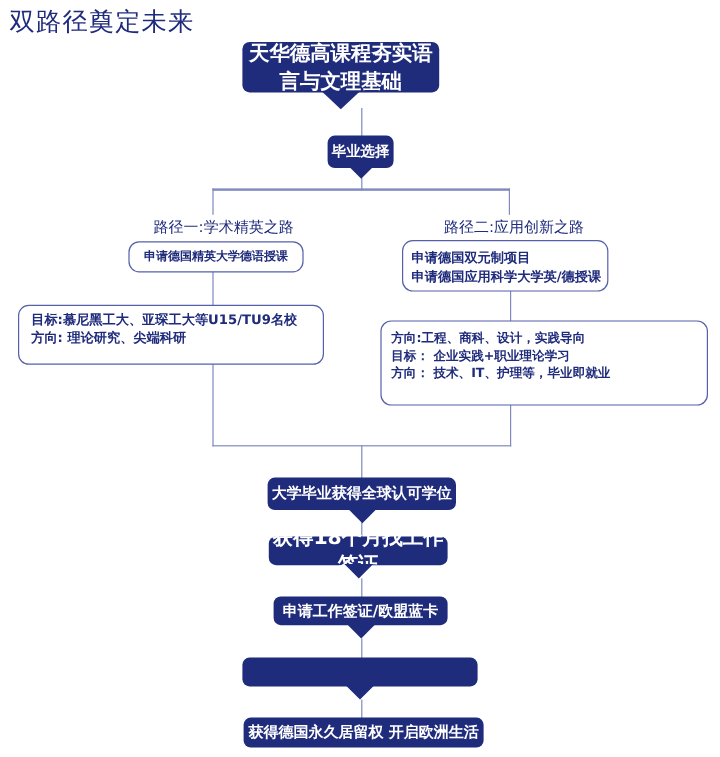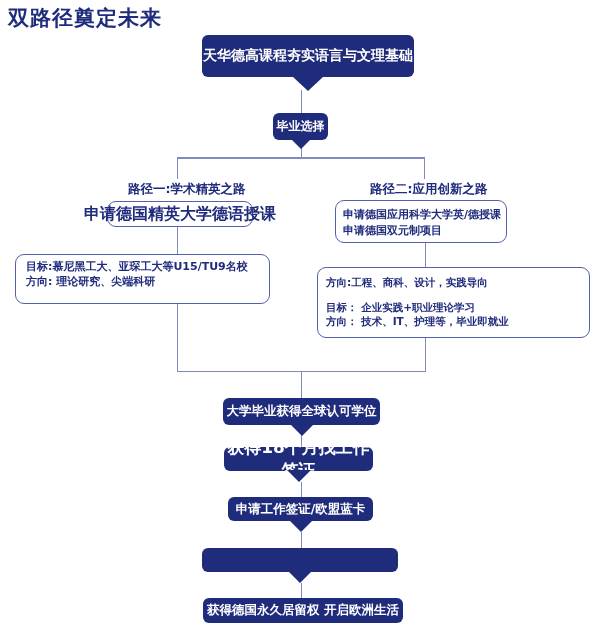--- a/index.html
+++ b/index.html
@@ -3,21 +3,21 @@
 <meta charset="utf-8">
 <style>
   html,body { margin:0; padding:0; background:#fff; }
   .canvas {
     position:relative; width:600px; height:631px; background:var(--bg,#fff);
     font-family:"DejaVu Sans","Liberation Sans",sans-serif;
     overflow:hidden;
   }
   .page-title {
     position:absolute; left:8px; top:4px; margin:0;
-    font-size:21px; font-weight:bold; color:var(--navy,#1f2b7b);
+    font-size:21px; font-weight:normal; color:var(--navy,#1f2b7b);
     letter-spacing:1px;
   }
   .line { position:absolute; background:var(--line,#8089c0); }
   .vline { width:1.5px; }
   .hline { height:1.5px; }
   .bubble {
     position:absolute; background:var(--navy,#1f2b7b); color:#fff;
     border-radius:6px; display:flex; align-items:center; justify-content:center;
     font-weight:bold; text-align:center; z-index:2;
   }
@@ -31,21 +31,21 @@
   .tail-md { bottom:-11px; border-width:12px 12px 0 12px; }
   .outline-box {
     position:absolute; background:#fff;
     border:1.5px solid var(--outline,#5560aa); border-radius:9px;
     color:var(--navy,#1f2b7b); font-weight:bold; z-index:2;
     box-sizing:border-box; white-space:nowrap;
   }
   .outline-box .ln { display:block; }
   .path-label {
     position:absolute; color:var(--navy,#1f2b7b);
-    font-size:12.5px; font-weight:bold; z-index:2; white-space:nowrap;
+    font-size:12.5px; font-weight:normal; z-index:2; white-space:nowrap;
   }
   .center-text { display:flex; align-items:center; justify-content:center; }
 </style>
 </head>
 <body>
 
 <div class="canvas">
 
   <h1 class="page-title">双路径奠定未来</h1>
 
@@ -58,51 +58,51 @@
   <div class="line vline" style="left:424.5px;top:242px;height:27px"></div>
   <div class="line vline" style="left:176.5px;top:291px;height:81px"></div>
   <div class="line vline" style="left:424.5px;top:337px;height:35px"></div>
   <div class="line hline" style="left:176.5px;top:370.5px;width:249.5px"></div>
   <div class="line vline" style="left:300.5px;top:371px;height:28px"></div>
   <div class="line vline" style="left:300.5px;top:435px;height:13px"></div>
   <div class="line vline" style="left:300.5px;top:482px;height:16px"></div>
   <div class="line vline" style="left:300.5px;top:532px;height:17px"></div>
   <div class="line vline" style="left:300.5px;top:583px;height:16px"></div>
 
-  <div class="bubble" style="left:202px;top:35px;width:212px;height:42px;font-size:14px">
+  <div class="bubble" style="left:202px;top:35px;width:164px;height:42px;font-size:17px">
     <span>天华德高课程夯实语言与文理基础</span>
     <i class="tail tail-lg"></i>
   </div>
 
   <div class="bubble" style="left:273px;top:113px;width:55px;height:27px;font-size:12px">
     <span>毕业选择</span>
     <i class="tail tail-sm"></i>
   </div>
 
   <div class="path-label" style="left:128px;top:181px">路径一:学术精英之路</div>
 
-  <div class="outline-box center-text" style="left:107px;top:201px;width:146px;height:26px;font-size:16px">
+  <div class="outline-box center-text" style="left:107px;top:201px;width:146px;height:26px;font-size:10px">
     <span>申请德国精英大学德语授课</span>
   </div>
 
   <div class="outline-box" style="left:15px;top:254px;width:255px;height:50px;font-size:11px;padding:5px 10px;line-height:1.35">
     <span class="ln">目标:慕尼黑工大、亚琛工大等U15/TU9名校</span>
     <span class="ln">方向: 理论研究、尖端科研</span>
   </div>
 
   <div class="path-label" style="left:370px;top:181px">路径二:应用创新之路</div>
 
   <div class="outline-box" style="left:335px;top:200px;width:172px;height:43px;font-size:11px;padding:6px 7px;line-height:1.45">
+    <span class="ln">申请德国双元制项目</span>
     <span class="ln">申请德国应用科学大学英/德授课</span>
-    <span class="ln">申请德国双元制项目</span>
   </div>
 
   <div class="outline-box" style="left:317px;top:267px;width:273px;height:71px;font-size:10.5px;padding:7px 8px;line-height:1.4">
     <span class="ln">方向:工程、商科、设计，实践导向</span>
-    <span class="ln" style="margin-top:10px">目标： 企业实践+职业理论学习</span>
+    <span class="ln" style="">目标： 企业实践+职业理论学习</span>
     <span class="ln">方向： 技术、IT、护理等，毕业即就业</span>
   </div>
 
   <div class="bubble" style="left:223px;top:398px;width:157px;height:27px;font-size:12.5px">
     <span>大学毕业获得全球认可学位</span>
     <i class="tail tail-md"></i>
   </div>
 
   <div class="bubble" style="left:224px;top:447px;width:149px;height:24px;font-size:17px">
     <span>获得18个月找工作签证</span>

